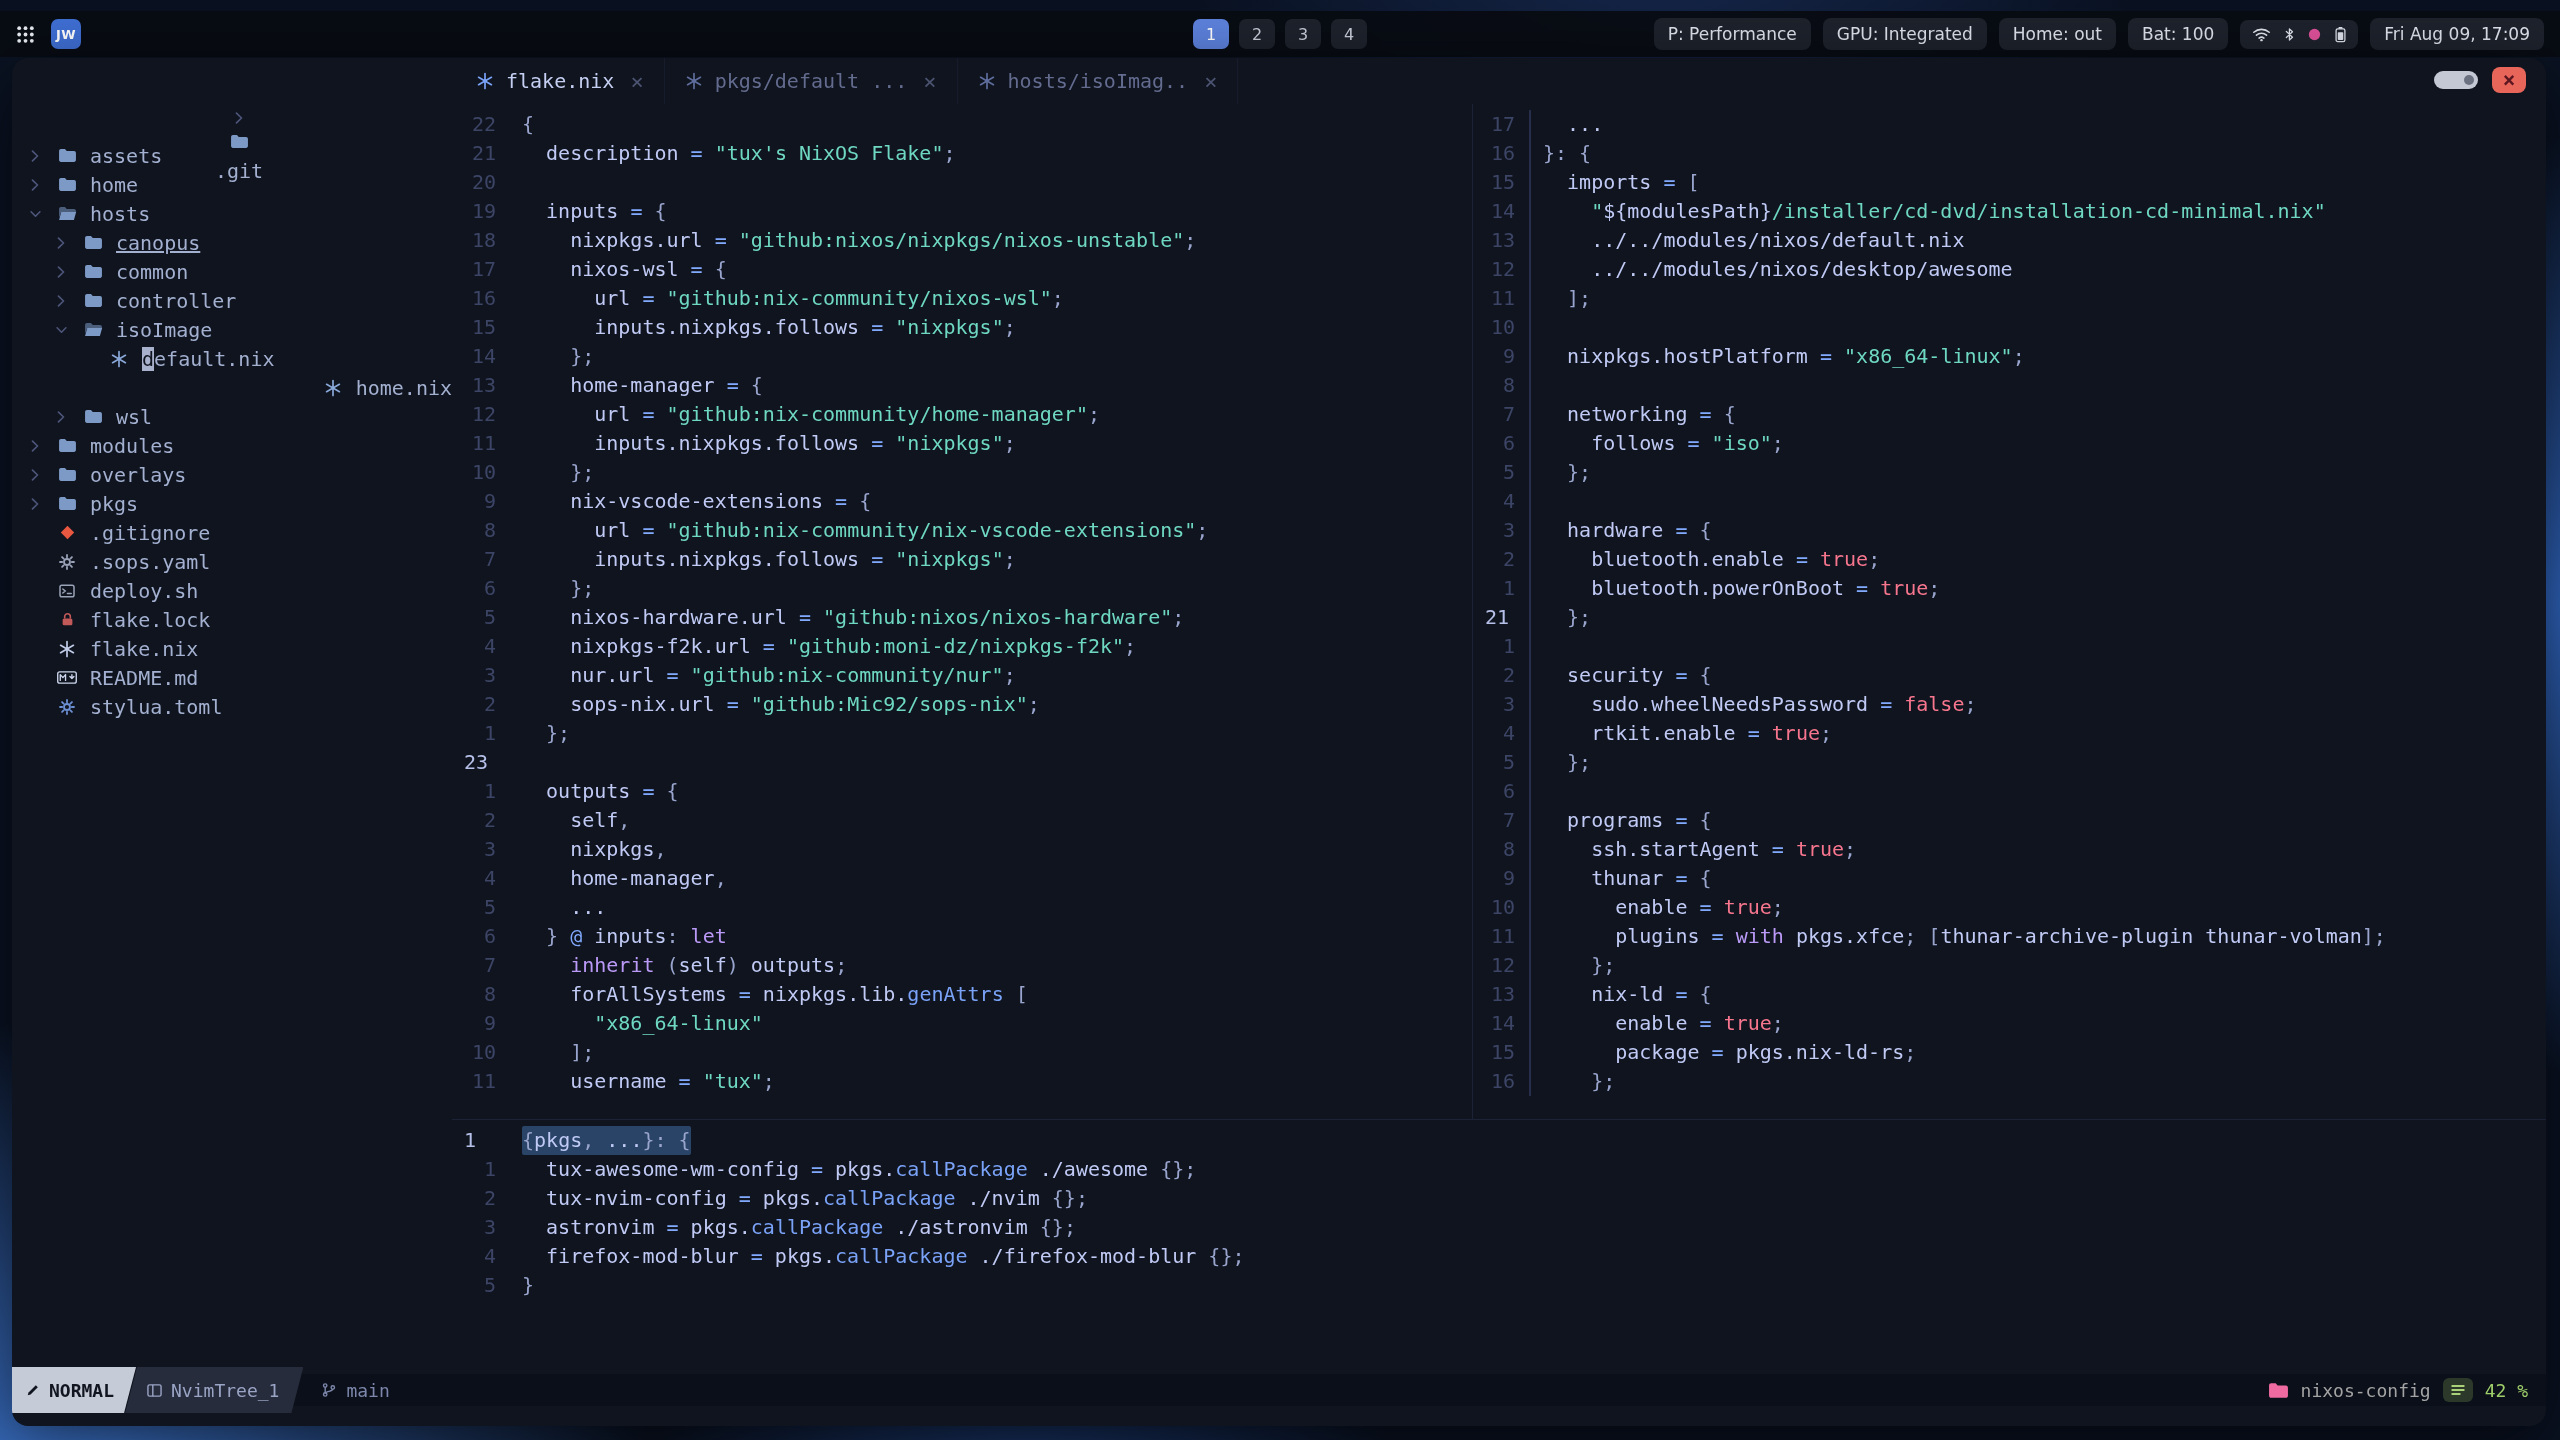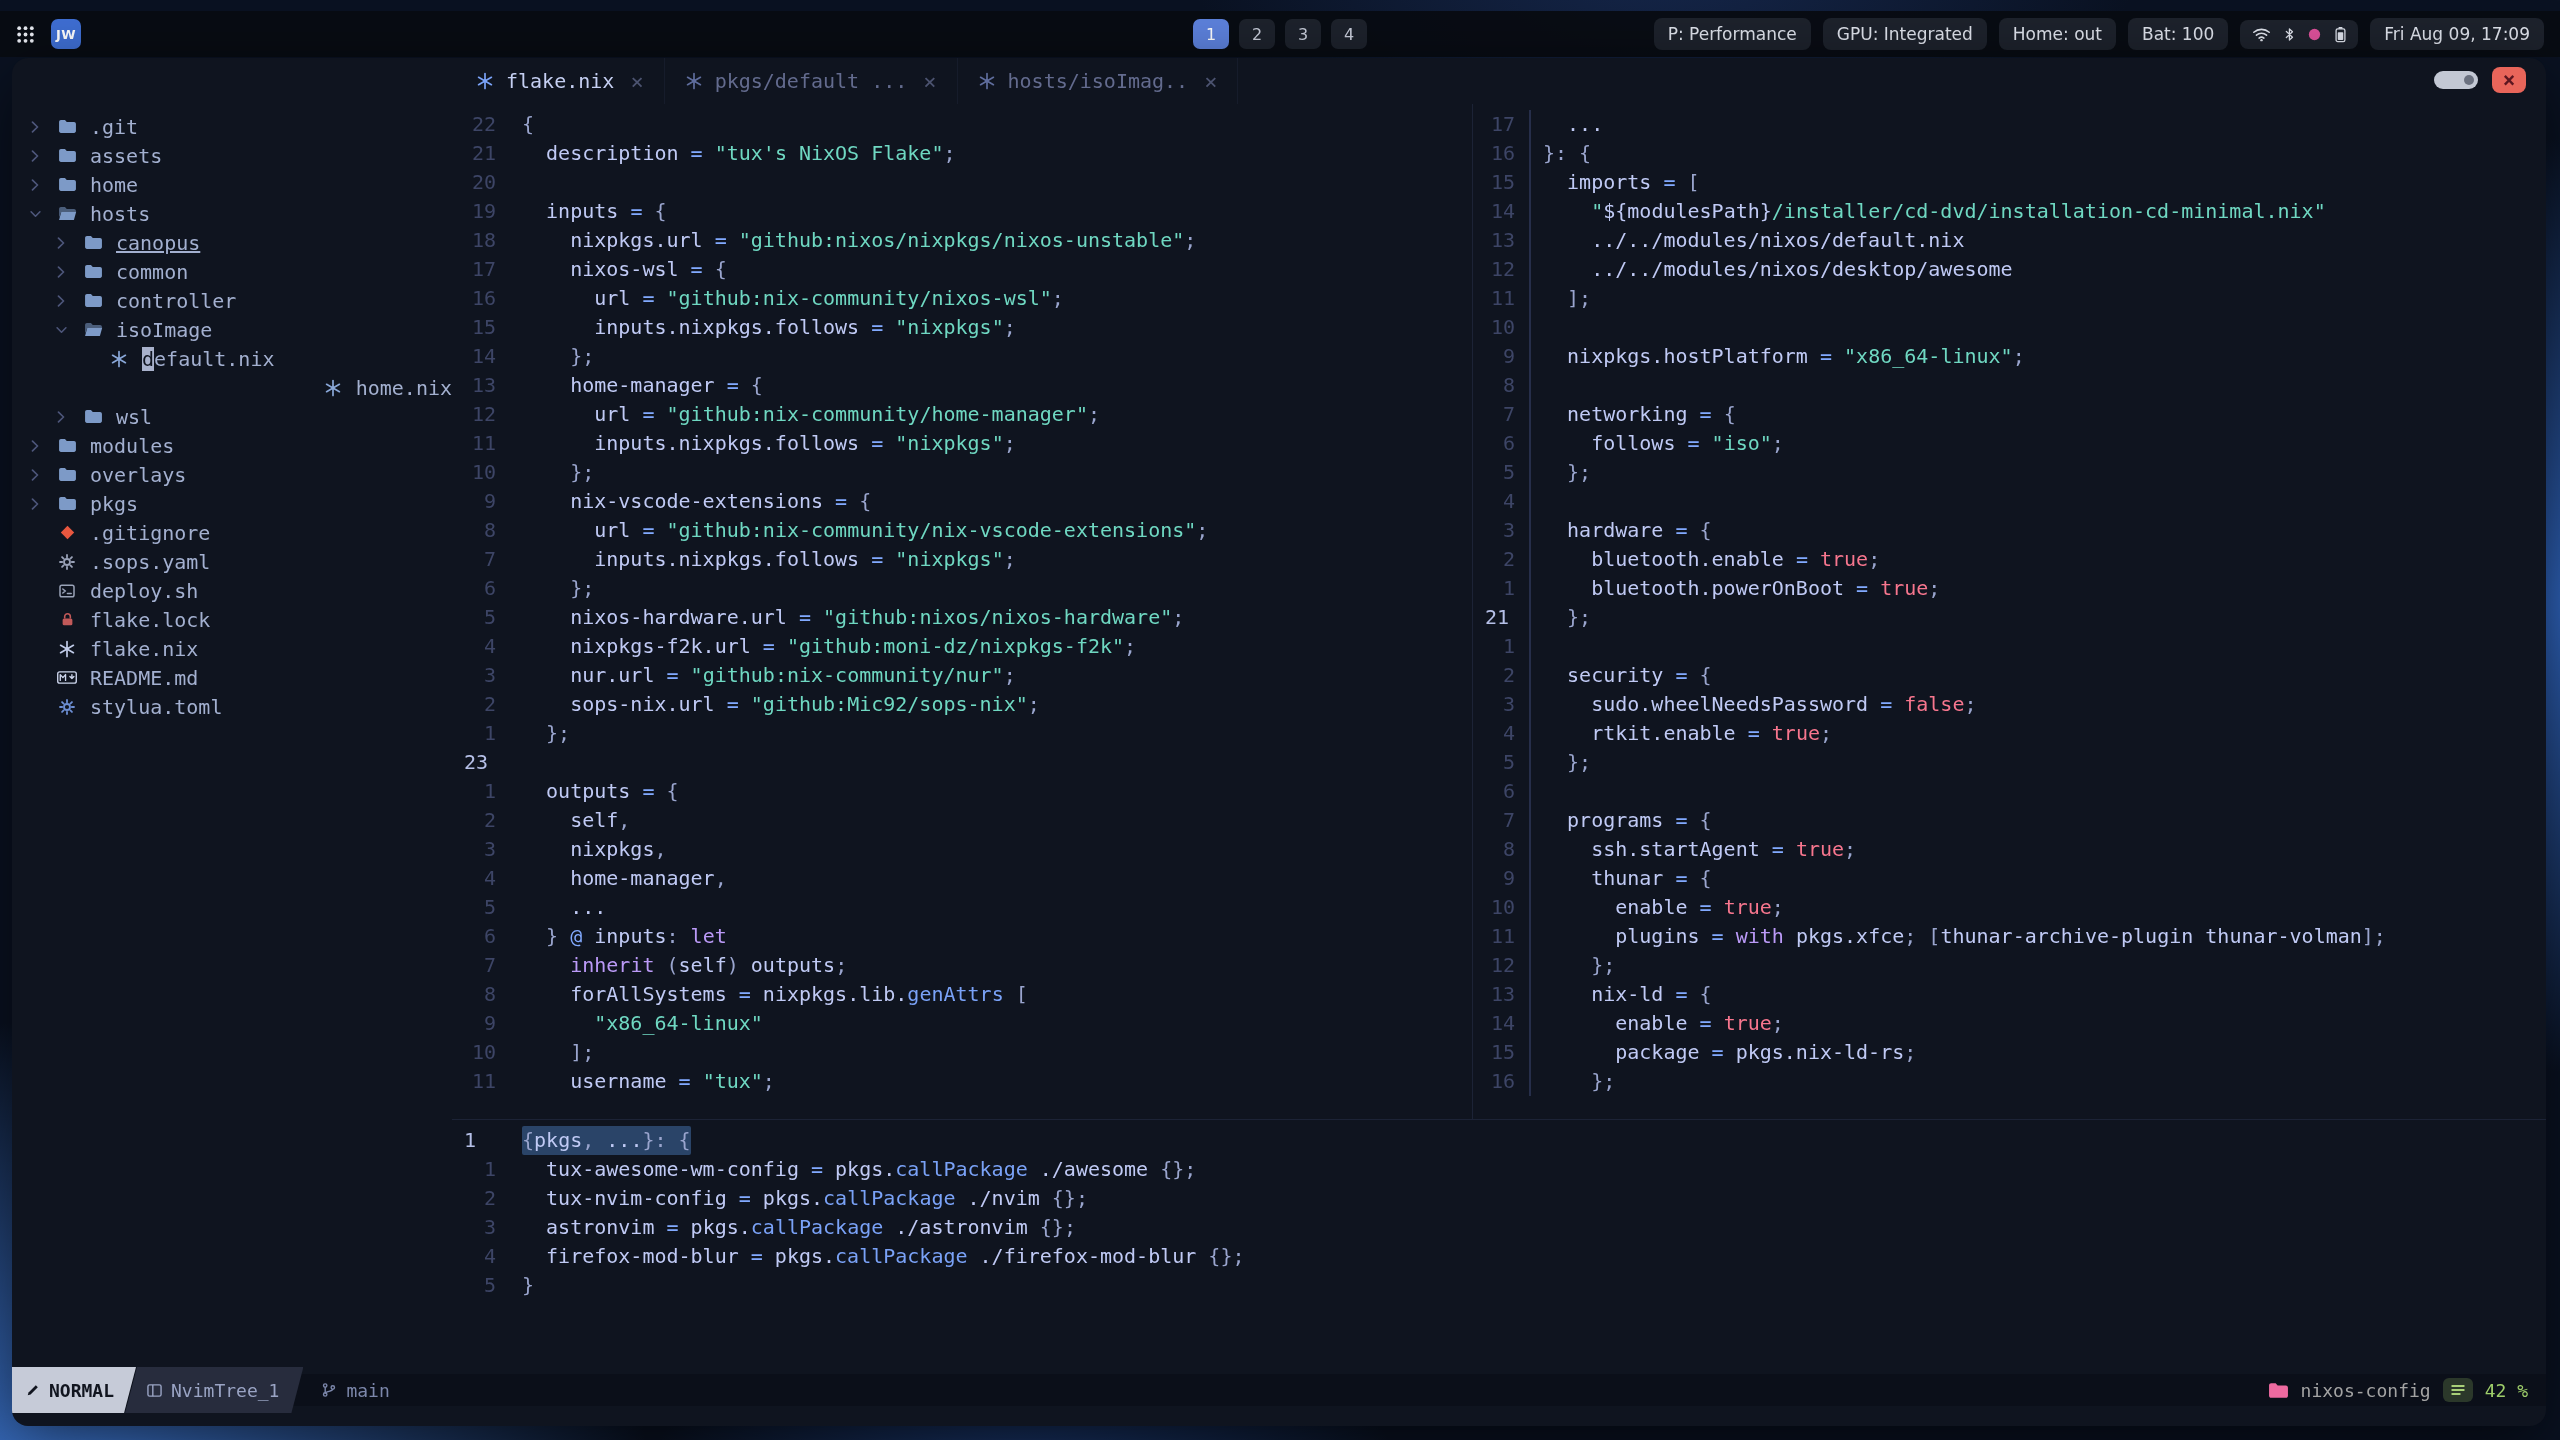--- a/index.html
+++ b/index.html
@@ -214,21 +214,21 @@
         </span>
       </div>
     <div class="win-controls">
       <span class="pill"></span>
       <span class="closebtn">×</span>
     </div>
   </div>
 
   <div class="main">
     <div class="sidebar">
-        <div class="titem" style="padding-left: 14px;">
+        <div class="titem" style="padding-left: 14px; flex-direction: column;">
           <span class="chev">
             <svg viewBox="0 0 8 12" width="8" height="12">
               <path d="M1.5 1.2l5 4.8-5 4.8" fill="none" stroke="currentColor" stroke-width="1.7" stroke-linecap="round" stroke-linejoin="round"></path>
             </svg>
           </span>
           <span class="ic tree-ic ic-folder">
             <svg viewBox="0 0 20 16" width="19" height="15">
               <path d="M1 3.1C1 2 1.9 1.1 3 1.1h4.3l1.9 2.2H17c1.1 0 2 .9 2 2v7.6c0 1.1-.9 2-2 2H3c-1.1 0-2-.9-2-2z" fill="currentColor"></path>
             </svg>
           </span>

